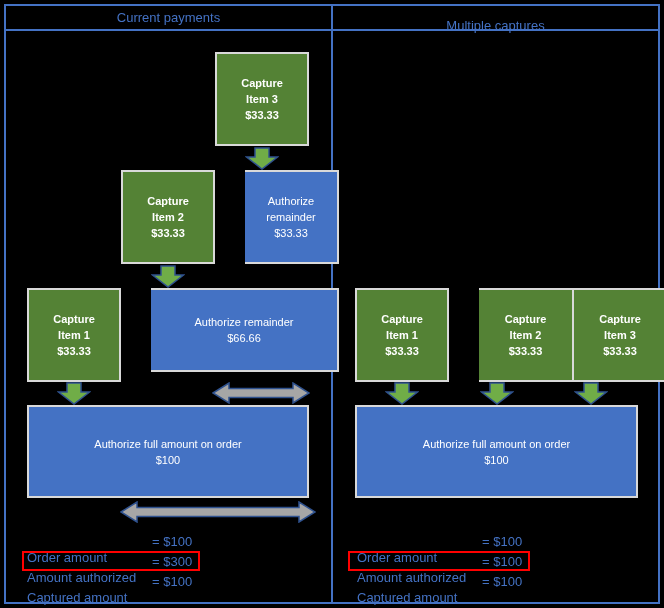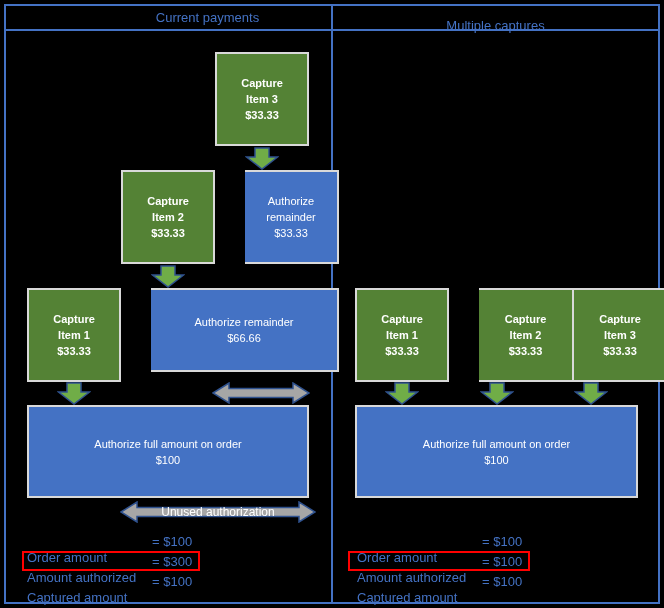--- a/index.html
+++ b/index.html
@@ -20,21 +20,21 @@
     position:absolute;left:0;top:0;right:0;height:23px;
   }
   .header-underline{
     position:absolute;left:0;top:23px;right:0;height:2px;background:#4472C4;
   }
   .header-cell{
     position:absolute;top:0;height:23px;
     display:flex;align-items:center;justify-content:center;
     color:#4472C4;font-size:13px;
   }
-  .header-cell.left{left:0;width:325px;padding-left:39px;}
+  .header-cell.left{left:0;width:325px;}
   .header-cell.right{left:327px;right:0;margin-top:8px;}
   .box{
     position:absolute;box-sizing:border-box;
     border:2px solid #D9D9D9;
     display:flex;flex-direction:column;align-items:center;justify-content:center;
     color:#FFFFFF;font-size:11px;line-height:16px;text-align:center;
   }
   .box.green{background:#548235;font-weight:bold;}
   .box.blue{background:#4472C4;}
   .box.no-left{border-left:none;margin-left:30px;}
@@ -121,21 +121,20 @@
   <div class="box blue" style="left:21px;top:399px;width:282px;height:93px">
     <div>Authorize full amount on order</div>
     <div>$100</div>
   </div>
 
   <div class="arrow" style="left:114px;top:495px">
     <svg width="196" height="22" viewBox="0 0 196 22">
       <polygon points="1,11 17,1 17,6.5 179,6.5 179,1 195,11 179,21 179,15.5 17,15.5 17,21" fill="#A6A6A6" stroke="#2F528F" stroke-width="1.5"></polygon>
     </svg>
   </div>
-  <div class="gray-arrow-label" style="left:114px;top:495px">Unused authorization</div>
 
   <div class="stat-row" style="left:21px;top:526px">
     <span class="stat-label">Order amount</span>
     <span>= $100</span>
   </div>
   <div class="stat-row" style="left:21px;top:546px">
     <span class="stat-label">Amount authorized</span>
     <span>= $300</span>
   </div>
   <div class="stat-row" style="left:21px;top:566px">

